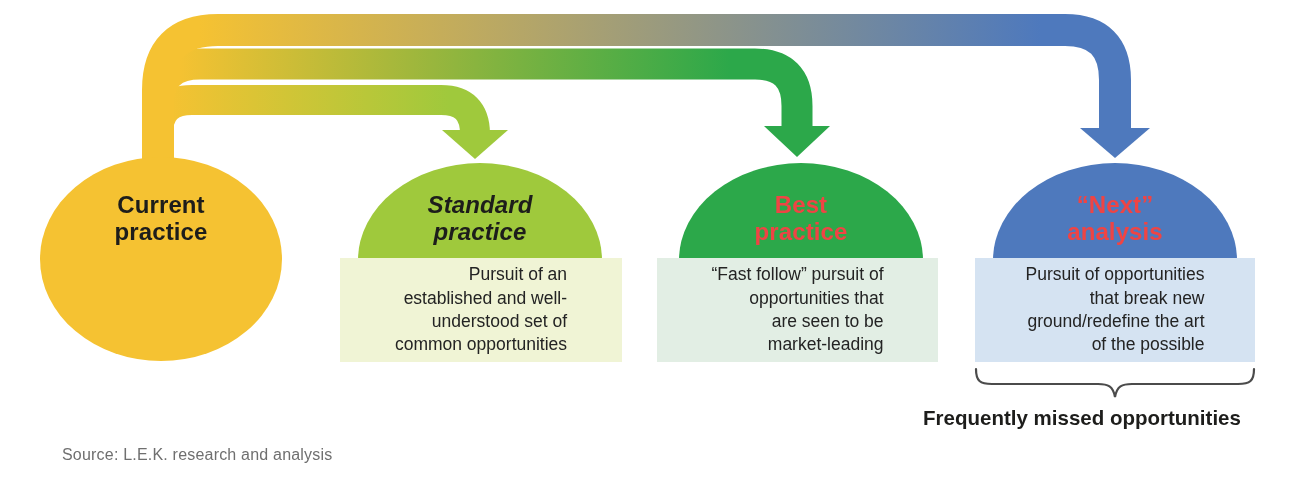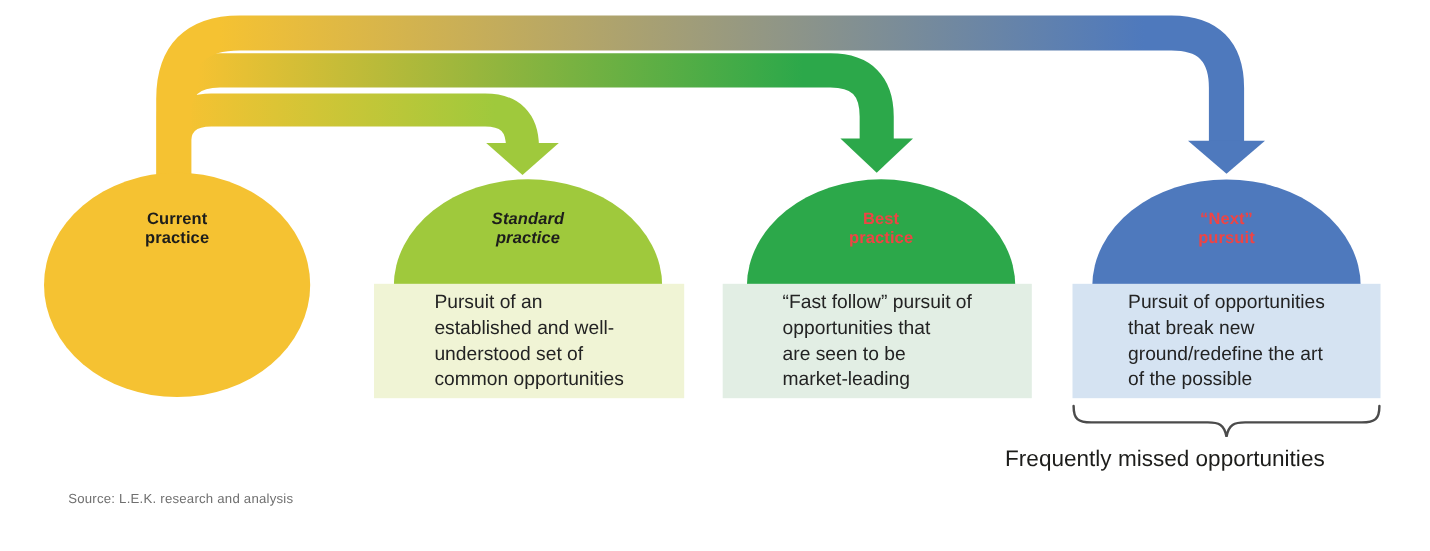--- a/index.html
+++ b/index.html
@@ -10,50 +10,50 @@
     font-family:"Liberation Sans","DejaVu Sans",sans-serif;
     overflow:hidden;
   }
   .layer{position:absolute;left:0;top:0;}
   .node-label{
     position:absolute;
     width:244px;
     text-align:center;
     white-space:pre-line;
     font-weight:700;
-    font-size:15px;
+    font-size:24px;
     line-height:1.14;
     letter-spacing:.1px;
     color:#1d1d1b;
   }
   .node-label.light{color:#ef4444;}
   .desc-text{
     position:absolute;
     display:flex;
     align-items:center;
     justify-content:center;
-    text-align:left;
+    text-align:right;
     white-space:pre-line;
     font-size:17.5px;
     line-height:1.33;
     color:#232323;
     width:282px;height:104px;top:258px;
   }
   .bracket-label{
     position:absolute;
-    left:889px;top:406px;width:340px;
+    left:912px;top:406px;width:340px;
     text-align:center;
-    font-weight:400;
+    font-weight:700;
     font-size:20.5px;
     color:#1d1d1b;
   }
   .source-note{
     position:absolute;
     left:62px;top:446px;
-    font-size:12px;
+    font-size:16px;
     color:#6f6f6f;
     letter-spacing:.2px;
   }
 </style>
 </head>
 <body>
 
 <div class="canvas">
 
   <svg class="layer" width="1300" height="501" viewBox="0 0 1300 501">
@@ -94,21 +94,21 @@
              C 1117 386 1122 384 1132 384 L 1238 384 C 1250 384 1254 381 1254 369" fill="none" stroke-width="2.2" stroke-linecap="round" stroke="#4b4b4b"></path>
   </svg>
 
   <div class="node-label" style="left:39px;top:191px;">Current
 practice</div>
   <div class="node-label" style="left:358px;top:191px;font-style:italic;">Standard
 practice</div>
   <div class="node-label light" style="left:679px;top:191px;">Best
 practice</div>
   <div class="node-label light" style="left:993px;top:191px;">“Next”
-pursuit</div>
+analysis</div>
 
   <div class="desc-text" style="left:340px;">Pursuit of an
 established and well-
 understood set of
 common opportunities</div>
   <div class="desc-text" style="left:657px;width:281px;">“Fast follow” pursuit of
 opportunities that
 are seen to be
 market-leading</div>
   <div class="desc-text" style="left:975px;width:280px;">Pursuit of opportunities

